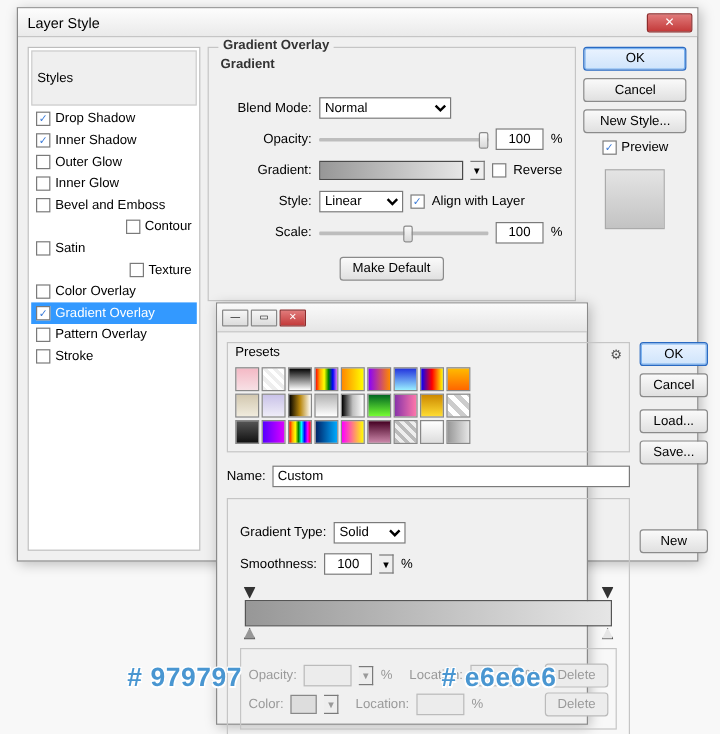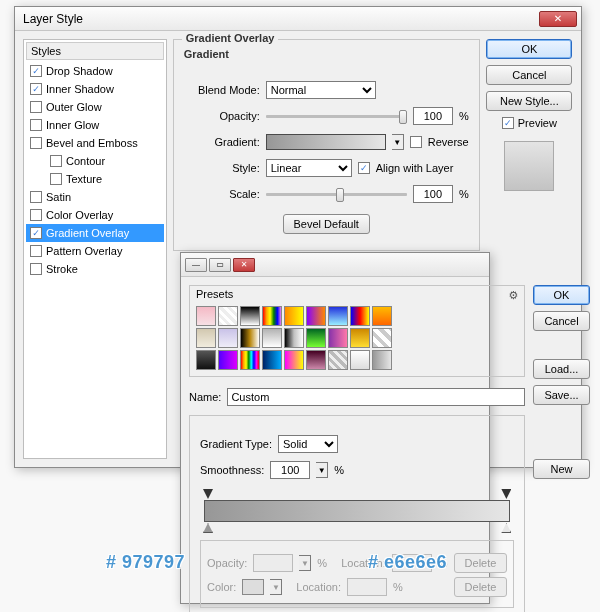--- a/index.html
+++ b/index.html
@@ -7,23 +7,23 @@
 
 .dialog { position: absolute; background: #f0f0f0; border: 1px solid #8a8a8a; box-shadow: 2px 2px 10px rgba(0,0,0,0.25); }
 .titlebar { height: 24px; background: linear-gradient(#fdfdfd,#eaeaea); border-bottom: 1px solid #c5c5c5; display: flex; align-items: center; padding: 0 4px; }
 .titlebar .title { flex: 1; padding-left: 4px; font-size: 12px; color: #000; }
 .close-btn { width: 38px; height: 16px; background: linear-gradient(#e07a7a,#c43b3b); border: 1px solid #8e2b2b; border-radius: 2px; color: #fff; display: flex; align-items: center; justify-content: center; font-size: 10px; cursor: pointer; }
 
 .layerstyle { left: 14px; top: 6px; width: 568px; height: 462px; }
 .ls-body { display: flex; padding: 8px; gap: 6px; height: calc(100% - 24px); }
 
 .styles-list { width: 148px; border: 1px solid #bdbdbd; background: #fff; padding: 2px; }
-.styles-list .hdr { background: #efefef; border: 1px solid #ccc; padding: 2px 4px; margin-bottom: 2px; }
+.styles-list .hdr { background: #efefef; border: 1px solid #ccc; padding: 16px 4px; margin-bottom: 2px; }
 .styles-list .item { padding: 3px 4px; display: flex; align-items: center; gap: 4px; cursor: pointer; }
-.styles-list .item.sub { padding-left: 24px; }
+.styles-list .item.sub { padding-left: 24px; justify-content: flex-end; }
 .styles-list .item.sel { background: #3399ff; color: #fff; }
 .chk { width: 12px; height: 12px; border: 1px solid #7a7a7a; background: #fff; display: inline-flex; align-items: center; justify-content: center; font-size: 9px; color: #3a7ad8; }
 
 .center-panel { flex: 1; }
 .fieldset { border: 1px solid #c5c5c5; padding: 8px 10px 10px 10px; position: relative; }
 .fieldset .legend { position: absolute; top: -8px; left: 8px; background: #f0f0f0; padding: 0 4px; font-weight: bold; color: #333; }
 .fieldset .legend2 { font-weight: bold; color: #333; margin-bottom: 20px; }
 .row { display: flex; align-items: center; gap: 6px; margin: 6px 0; height: 20px; }
 .row .lbl { width: 76px; text-align: right; }
 select { height: 18px; border: 1px solid #7a7a7a; background: #fff; font-size: 11px; }
@@ -59,21 +59,21 @@
 .grad-editor-bar { height: 22px; border: 1px solid #555; background: linear-gradient(90deg,#979797,#e6e6e6); margin: 20px 4px 18px 4px; position: relative; }
 .stop-top { position: absolute; top: -12px; width: 10px; height: 10px; background: #333; clip-path: polygon(50% 100%, 0 0, 100% 0); }
 .stop-bot { position: absolute; bottom: -12px; width: 10px; height: 10px; border:1px solid #555; background:#fff; clip-path: polygon(50% 0, 100% 100%, 0 100%); }
 
 .stops-block { border:1px solid #c5c5c5; padding:8px 6px 6px 6px; position:relative; }
 .stops-row { display:flex; align-items:center; gap:6px; margin:4px 0; height:20px; }
 .disabled { color:#9a9a9a; }
 .disabled input, .disabled select, .disabled .btn { background:#ececec; color:#9a9a9a; border-color:#bbb; }
 .swatch-small { width:22px; height:16px; border:1px solid #888; background:#ddd; }
 
-.color-tag { position:absolute; font-size:18px; font-weight:600; color:#4996d1; text-shadow: -1px -1px 0 #fff,1px -1px 0 #fff,-1px 1px 0 #fff,1px 1px 0 #fff; letter-spacing:0.5px; }
+.color-tag { position:absolute; font-size:22px; font-weight:600; color:#4996d1; text-shadow: -1px -1px 0 #fff,1px -1px 0 #fff,-1px 1px 0 #fff,1px 1px 0 #fff; letter-spacing:0.5px; }
 </style>
 </head>
 <body>
 
 <div class="dialog layerstyle">
   <div class="titlebar">
     <span class="title">Layer Style</span>
     <span class="close-btn">✕</span>
   </div>
   <div class="ls-body">
@@ -98,27 +98,27 @@
             <span>Inner Glow</span>
           </div>
           <div class="item">
             <span class="chk"></span>
             <span>Bevel and Emboss</span>
           </div>
           <div class="item sub">
             <span class="chk"></span>
             <span>Contour</span>
           </div>
+          <div class="item">
+            <span class="chk"></span>
+            <span>Satin</span>
+          </div>
           <div class="item sub">
             <span class="chk"></span>
             <span>Texture</span>
-          </div>
-          <div class="item">
-            <span class="chk"></span>
-            <span>Satin</span>
           </div>
           <div class="item">
             <span class="chk"></span>
             <span>Color Overlay</span>
           </div>
           <div class="item sel">
             <span class="chk">✓</span>
             <span>Gradient Overlay</span>
           </div>
           <div class="item">
@@ -151,34 +151,34 @@
         </div>
         <div class="row">
           <span class="lbl">Gradient:</span>
           <div class="grad-swatch"></div>
             <div class="dd">▼</div>
           <span class="chk"></span>
           <span>Reverse</span>
         </div>
         <div class="row">
           <span class="lbl">Style:</span>
-          <select style="width:86px"><option>Linear</option></select>
+          <select style="width:70px"><option>Linear</option></select>
           <span class="chk">✓</span>
           <span>Align with Layer</span>
         </div>
         <div class="row">
           <span class="lbl">Scale:</span>
           <div class="slider">
               <div class="thumb" style="left:50%"></div>
             </div>
           <input class="numbox" type="text" value="100" style="">
           <span>%</span>
         </div>
         <div class="row" style="justify-content:center;gap:8px;margin-top:10px">
-          <span class="btn">Bevel Default</span>
+          <span class="btn">Make Default</span>
         </div>
       </div>
     </div>
 
     <div class="right-col">
       <span class="btn primary" style="width:86px">OK</span>
       <span class="btn" style="width:86px">Cancel</span>
       <span class="btn" style="width:86px">New Style...</span>
       <div class="prev-row">
         <span class="chk">✓</span>
@@ -277,21 +277,21 @@
             <span>%</span>
             <span class="btn" style="margin-left:auto">Delete</span>
           </div>
         </div>
       </div>
     </div>
 
     <div class="btn-col" style="width:62px">
       <span class="btn primary">OK</span>
       <span class="btn">Cancel</span>
-      <span class="btn" style="margin-top:22px">Load...</span>
+      <span class="btn" style="margin-top:4px">Load...</span>
       <span class="btn">Save...</span>
       <span class="btn" style="margin-top:48px">New</span>
     </div>
   </div>
 </div>
 
 <div class="color-tag" style="left:106px;top:552px"># 979797</div>
 <div class="color-tag" style="left:368px;top:552px"># e6e6e6</div>
 
 </body></html>

